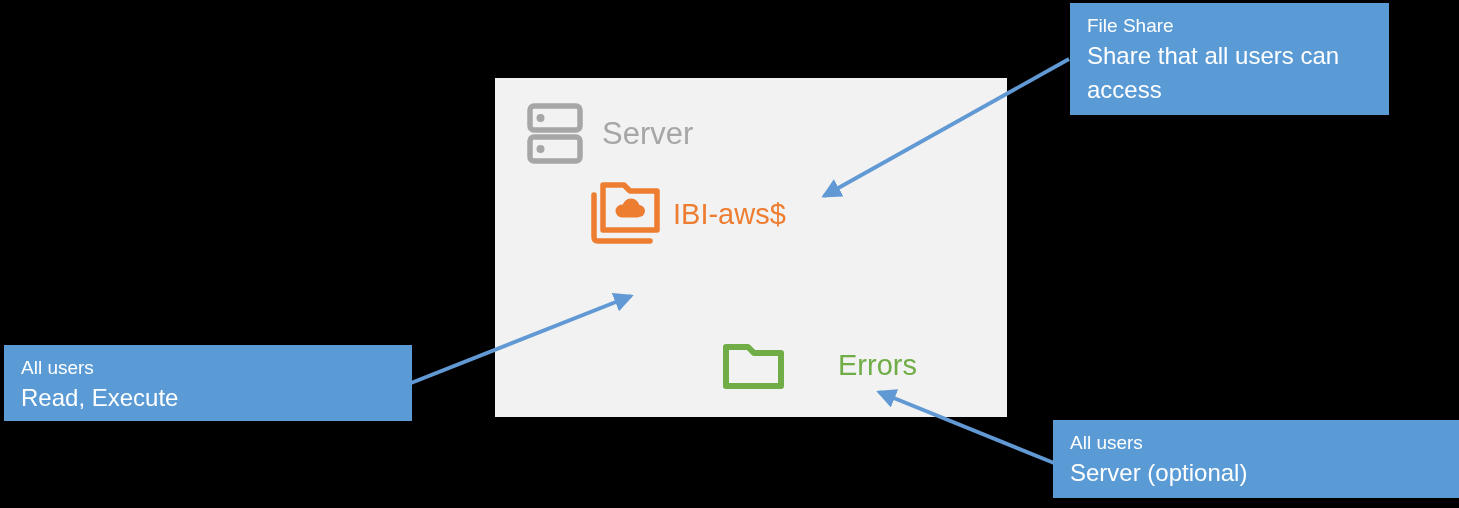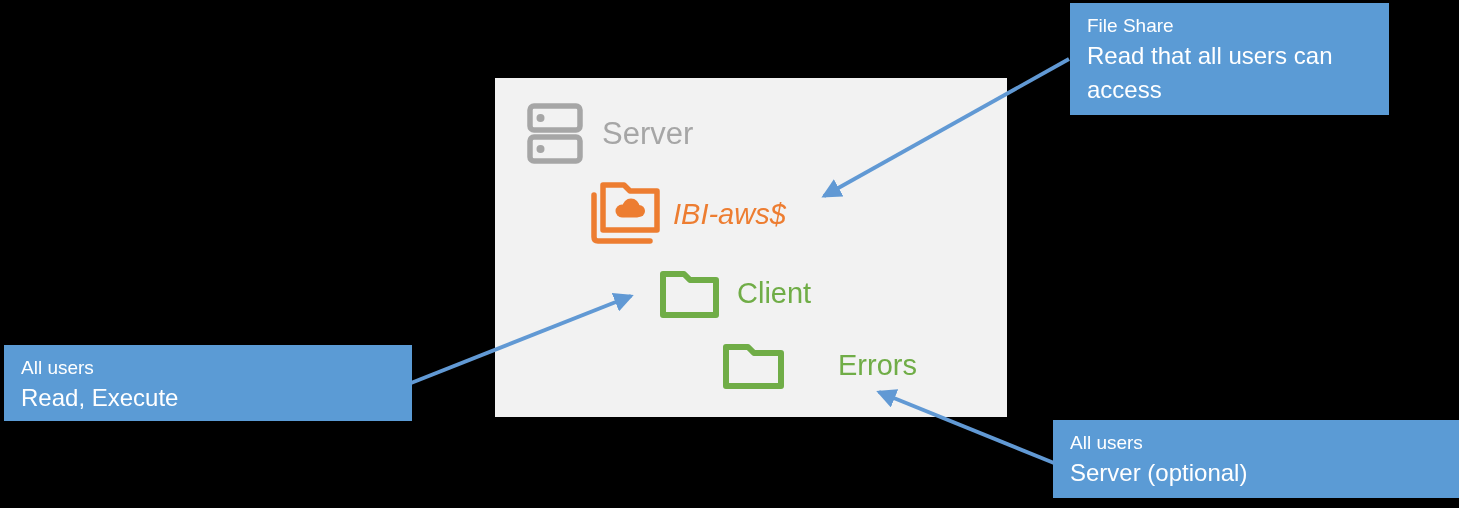--- a/index.html
+++ b/index.html
@@ -99,55 +99,49 @@
         <g fill="none" stroke="#A6A6A6" stroke-width="5.5">
           <rect x="3" y="3" width="50" height="24" rx="4"></rect>
           <rect x="3" y="34" width="50" height="24" rx="4"></rect>
         </g>
         <circle cx="13.5" cy="15" r="4" fill="#A6A6A6"></circle>
         <circle cx="13.5" cy="46" r="4" fill="#A6A6A6"></circle>
       </svg>
       <span class="server-label">Server</span>
     </div>
 
-    <div class="tree-row row-ibi" style="position:fixed;font-style:italic;">
+    <div class="tree-row row-ibi" style="position:fixed;">
       <svg class="icon-svg" width="74" height="68" viewBox="0 0 74 68">
         <g fill="none" stroke="#ED7D31" stroke-width="5.5" stroke-linejoin="round" stroke-linecap="round">
           <path d="M6 15 V57 Q6 61 10 61 H62"></path>
           <path d="M15 5 H36 L42 11 H69 V50 H15 Z"></path>
         </g>
         <g fill="#ED7D31">
           <circle cx="34" cy="31" r="6.5"></circle>
           <circle cx="43" cy="27" r="8.5"></circle>
           <circle cx="51" cy="31" r="6"></circle>
           <rect x="33" y="29" width="19" height="8.5" rx="3"></rect>
         </g>
       </svg>
       <span class="ibi-label">IBI-aws$</span>
     </div>
 
-    <div class="tree-row row-client" style="position:fixed;">
-      <svg class="icon-svg" width="61" height="52" viewBox="0 0 61 52">
-        <path d="M4 7 H25 L31 13 H57 V48 H4 Z" fill="none" stroke="#70AD47" stroke-width="6" stroke-linejoin="round"></path>
-      </svg>
-      <span class="green-label">Client</span>
-    </div>
 
     <div class="tree-row row-errors" style="position:fixed;">
       <svg class="icon-svg" width="63" height="50" viewBox="0 0 63 50">
         <path d="M4 7 H26 L32 13 H59 V46 H4 Z" fill="none" stroke="#70AD47" stroke-width="6" stroke-linejoin="round"></path>
       </svg>
       <span class="green-label">Errors</span>
     </div>
 
   </div>
 
   <div class="callout callout-file-share">
     <div class="callout-title">File Share</div>
-    <div class="callout-body">Read that all users can access</div>
+    <div class="callout-body">Share that all users can access</div>
   </div>
 
   <div class="callout callout-read-execute">
     <div class="callout-title">All users</div>
     <div class="callout-body">Read, Execute</div>
   </div>
 
   <div class="callout callout-write-optional">
     <div class="callout-title">All users</div>
     <div class="callout-body">Server (optional)</div>

